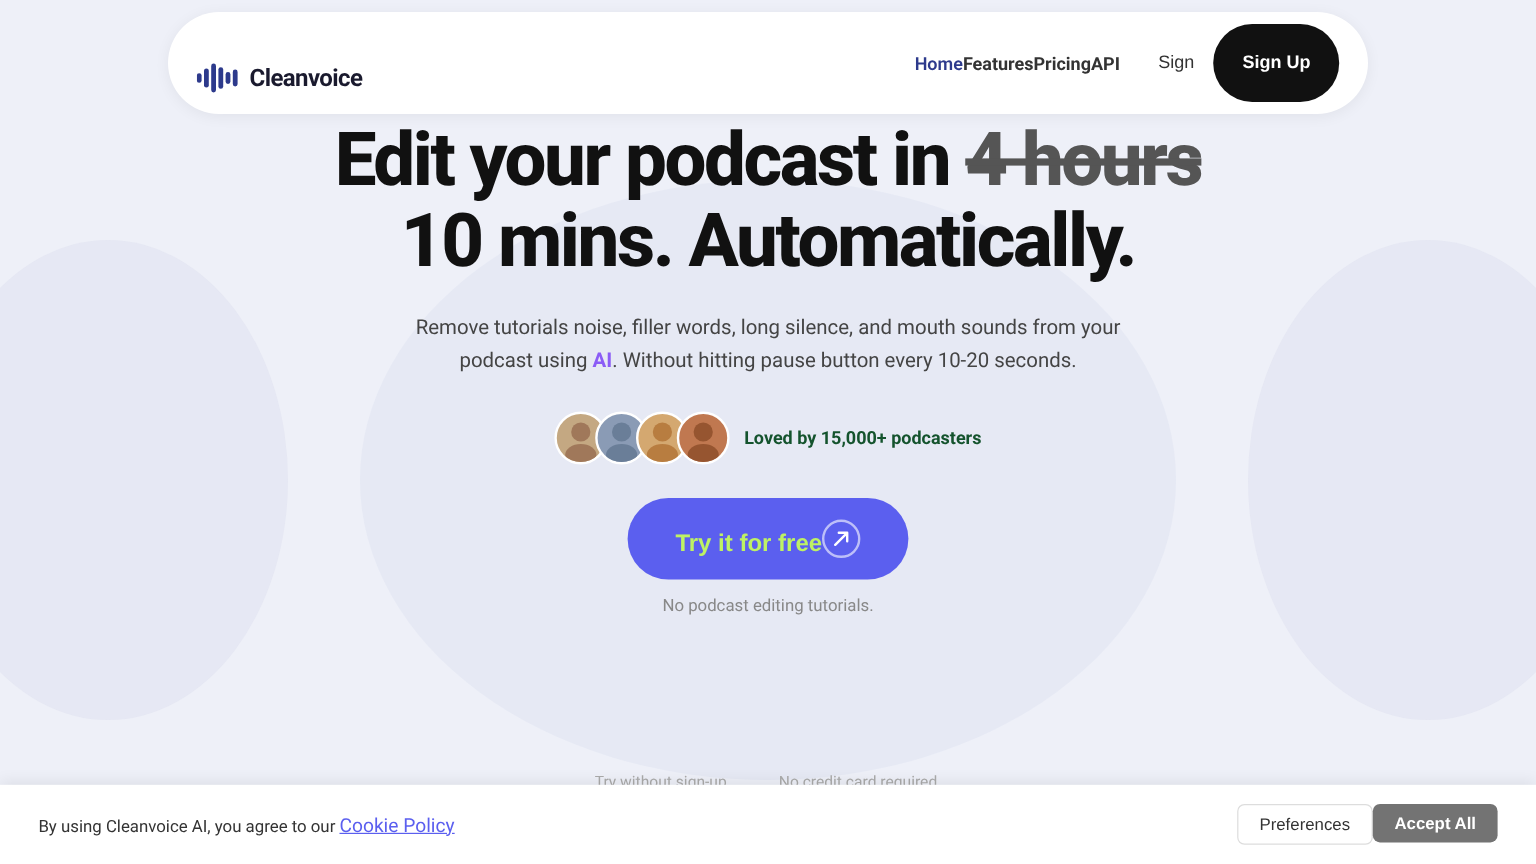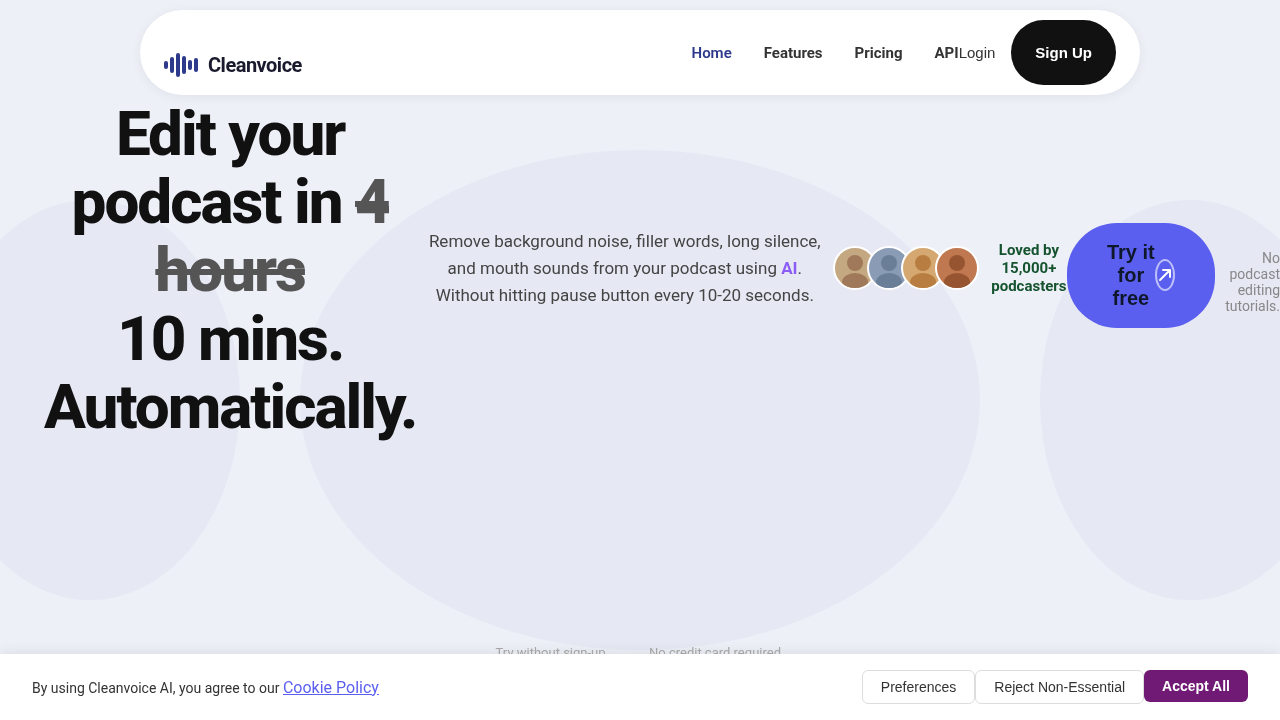--- a/index.html
+++ b/index.html
@@ -68,21 +68,21 @@
     }
     .logo-text {
       font-size: 20px;
       font-weight: 700;
       color: #1a1a2e;
       letter-spacing: -0.5px;
     }
     .nav-links {
       display: flex;
       align-items: flex-start;
-      gap: 32px;
+      margin-right: 32px;
     }
     .nav-link {
       font-size: 15px;
       color: #333;
       text-decoration: none;
       font-weight: 700;
     }
     .nav-link.active {
       color: #2d3a8c;
       font-weight: 600;
@@ -112,25 +112,24 @@
     }
 
     
     .hero {
       position: absolute;
       top: 100px;
       left: 50%;
       transform: translateX(-50%);
       width: 100%;
       display: flex;
-      flex-direction: row;
+      flex-direction: column;
       align-items: center;
       text-align: center;
       z-index: 5;
-      padding-left: 44px;
     }
     .hero-title {
       font-size: 62px;
       font-weight: 800;
       color: #111;
       line-height: 1.1;
       margin-bottom: 24px;
       letter-spacing: -2px;
     }
     .hero-title .strikethrough {
@@ -179,29 +178,29 @@
     .avatar-4 { background: #c07850; }
     .social-proof-text {
       font-size: 15px;
       font-weight: 700;
       color: #14532d;
     }
 
     
     .btn-cta {
       background: #5b5fef;
-      color: #0f172a;
+      color: #bef264;
       border: none;
       border-radius: 50px;
       padding: 18px 40px;
       font-size: 20px;
       font-weight: 600;
       cursor: pointer;
       display: flex;
-      align-items: center;
+      align-items: flex-end;
       gap: 0;
       margin-bottom: 14px;
     }
     .btn-cta-icon {
       width: 32px;
       height: 32px;
       border: 2px solid rgba(255,255,255,0.6);
       border-radius: 50%;
       display: flex;
       align-items: center;
@@ -256,21 +255,21 @@
       background: white;
       border: 1.5px solid #ddd;
       border-radius: 6px;
       padding: 8px 18px;
       font-size: 14px;
       font-weight: 500;
       color: #333;
       cursor: pointer;
     }
     .btn-accept {
-      background: #701a75;
+      background: #737373;
       border: none;
       border-radius: 6px;
       padding: 8px 18px;
       font-size: 14px;
       font-weight: 600;
       color: white;
       cursor: pointer;
     }
 
     
@@ -313,33 +312,33 @@
   </div>
 
   <div class="nav-links">
     <a class="nav-link active" href="#">Home</a>
     <a class="nav-link" href="#">Features</a>
     <a class="nav-link" href="#">Pricing</a>
     <a class="nav-link" href="#">API</a>
   </div>
 
   <div class="nav-actions">
-    <button class="btn-login">Login</button>
+    <button class="btn-login">Sign</button>
     <button class="btn-signup">Sign Up</button>
   </div>
 </nav>
 
 <div class="hero">
   <h1 class="hero-title">
     Edit your podcast in <span class="strikethrough">4 hours</span><br>
     <span>10 mins. Automatically.</span>
   </h1>
 
   <p class="hero-subtitle">
-    <span>Remove background noise, filler words, long silence, and mouth sounds from your podcast using </span><strong>AI</strong><span>. Without hitting pause button every 10-20 seconds.</span>
+    <span>Remove tutorials noise, filler words, long silence, and mouth sounds from your podcast using </span><strong>AI</strong><span>. Without hitting pause button every 10-20 seconds.</span>
   </p>
 
   <div class="social-proof">
     <div class="avatars">
       <div class="avatar avatar-1" style="background:#c4a882;">
         <svg width="40" height="40" viewBox="0 0 40 40">
             <circle cx="20" cy="15" r="8" fill="#a0785a"></circle>
             <ellipse cx="20" cy="34" rx="13" ry="9" fill="#a0785a"></ellipse>
           </svg>
       </div>
@@ -382,16 +381,15 @@
   <span class="hint-text">No credit card required.</span>
 </div>
 
 <div class="cookie-banner">
   <div>
     <span class="cookie-text">By using Cleanvoice AI, you agree to our </span>
     <a class="cookie-link" href="#">Cookie Policy</a>
   </div>
   <div class="cookie-actions">
     <button class="btn-preferences">Preferences</button>
-    <button class="btn-reject">Reject Non-Essential</button>
     <button class="btn-accept">Accept All</button>
   </div>
 </div>
 
 </body></html>

